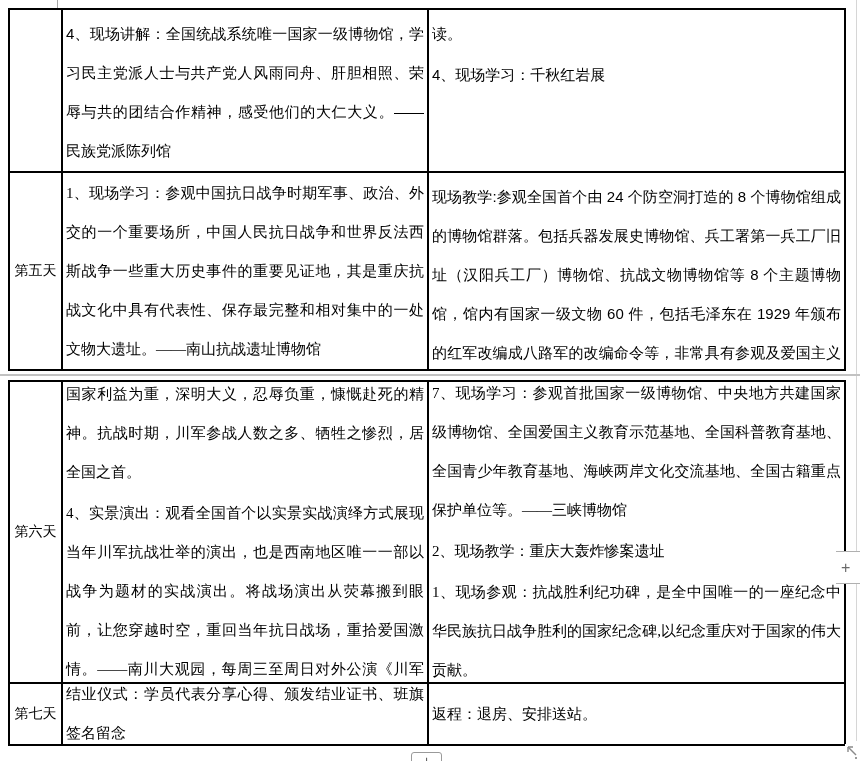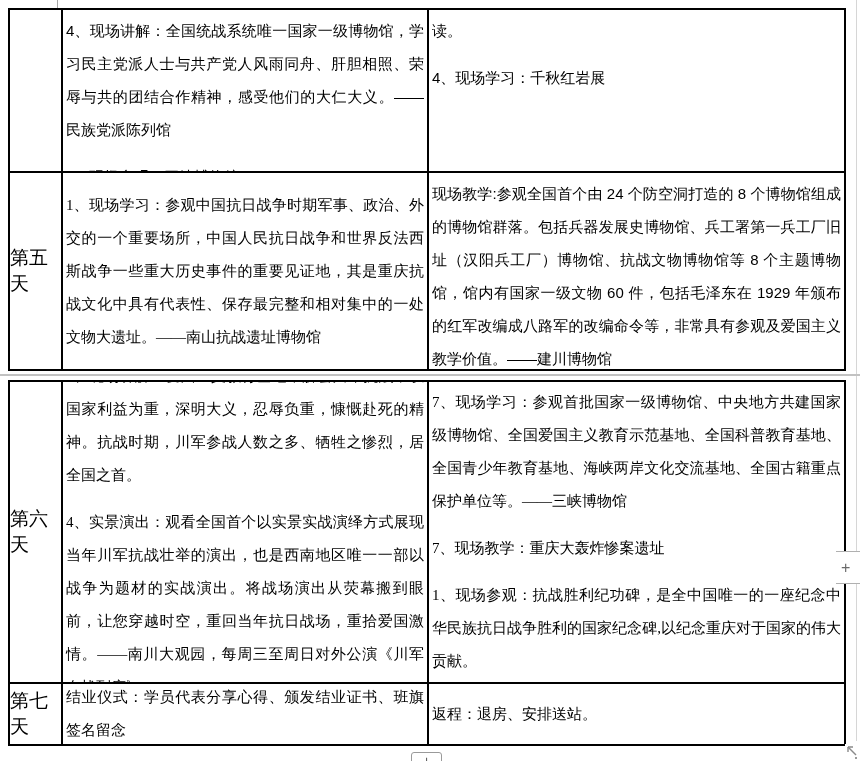--- a/index.html
+++ b/index.html
@@ -12,25 +12,25 @@
     position:absolute;left:8px;border-collapse:collapse;table-layout:fixed;
     background:#fff;
   }
   table.itab td{border:2px solid #000;padding:0;vertical-align:top;}
   .cb{
     box-sizing:border-box;overflow:hidden;padding:0 3px;
     display:flex;flex-direction:column;
   }
   .v-center{justify-content:center;font-family:Liberation Serif, serif;}
   .v-top{justify-content:flex-start;padding-top:4px;}
-  .cb p{margin:0;font-size:15px;line-height:33px;text-align:justify;}
-  .cb p + p{margin-top:14px;}
+  .cb p{margin:0;font-size:15px;line-height:39px;text-align:justify;}
+  .cb p + p{margin-top:2px;}
   .day{
     box-sizing:border-box;display:flex;align-items:center;justify-content:center;
-    font-size:19px;overflow:hidden;
+    font-size:14px;overflow:hidden;
   }
   
   .h-r0{height:161px;} .h-r1{height:196px;} .h-r2{height:300px;} .h-r3{height:60px;}
   
   .tick-top{position:absolute;left:57px;top:0;width:1px;height:9px;background:#a6a6a6;}
   .page-edge{position:absolute;left:856px;top:0;width:1px;height:741px;background:#d6d6d6;}
   .page-sep{position:absolute;left:0;top:374px;width:860px;height:2px;background:#c2c2c2;}
   
   .side-plus{
     position:absolute;left:836px;top:551px;width:24px;height:33px;
@@ -117,21 +117,21 @@
       </td>
       <td>
         <div class="cb v-center h-r2">
           <p>1、现场讲解：爱国主义教育基地，解密川军抗战中以国家利益为重，深明大义，忍辱负重，慷慨赴死的精神。抗战时期，川军参战人数之多、牺牲之惨烈，居全国之首。</p>
           <p>4、实景演出：观看全国首个以实景实战演绎方式展现当年川军抗战壮举的演出，也是西南地区唯一一部以战争为题材的实战演出。将战场演出从荧幕搬到眼前，让您穿越时空，重回当年抗日战场，重拾爱国激情。——南川大观园，每周三至周日对外公演《川军血战到底》</p>
         </div>
       </td>
       <td>
         <div class="cb v-center h-r2">
           <p>7、现场学习：参观首批国家一级博物馆、中央地方共建国家级博物馆、全国爱国主义教育示范基地、全国科普教育基地、全国青少年教育基地、海峡两岸文化交流基地、全国古籍重点保护单位等。——三峡博物馆</p>
-          <p>7、现场教学：重庆大轰炸惨案遗址</p>
+          <p>2、现场教学：重庆大轰炸惨案遗址</p>
           <p>1、现场参观：抗战胜利纪功碑，是全中国唯一的一座纪念中华民族抗日战争胜利的国家纪念碑,以纪念重庆对于国家的伟大贡献。</p>
         </div>
       </td>
     </tr>
     <tr>
       <td>
         <div class="day h-r3">第七天</div>
       </td>
       <td>
         <div class="cb v-center h-r3">

